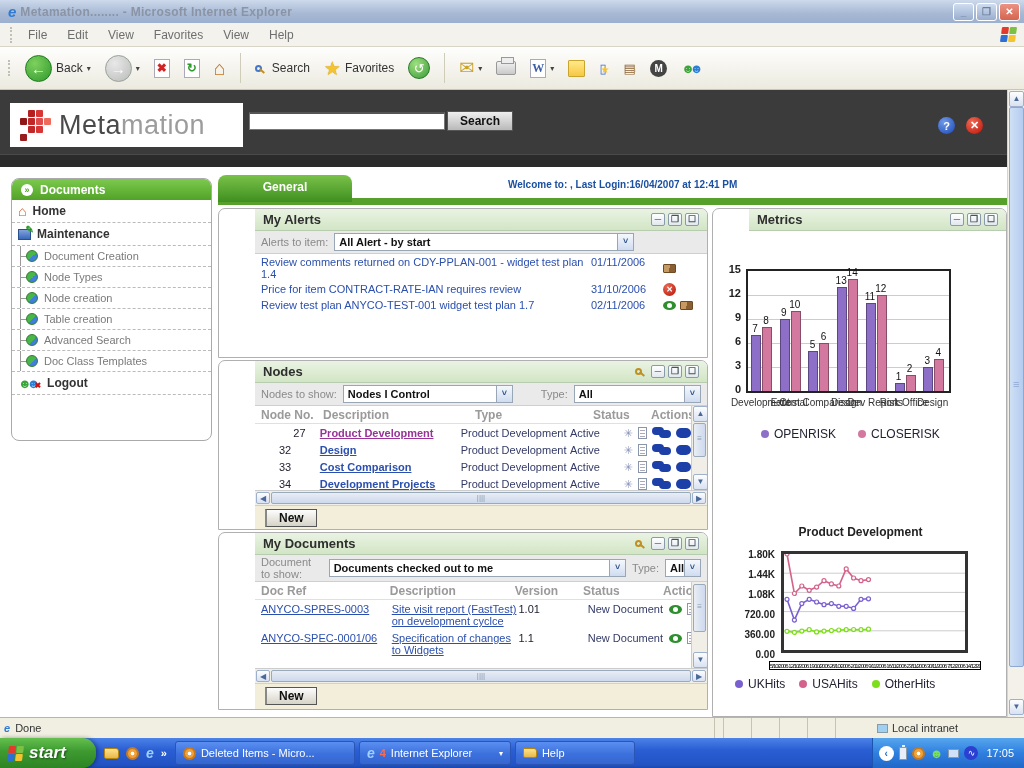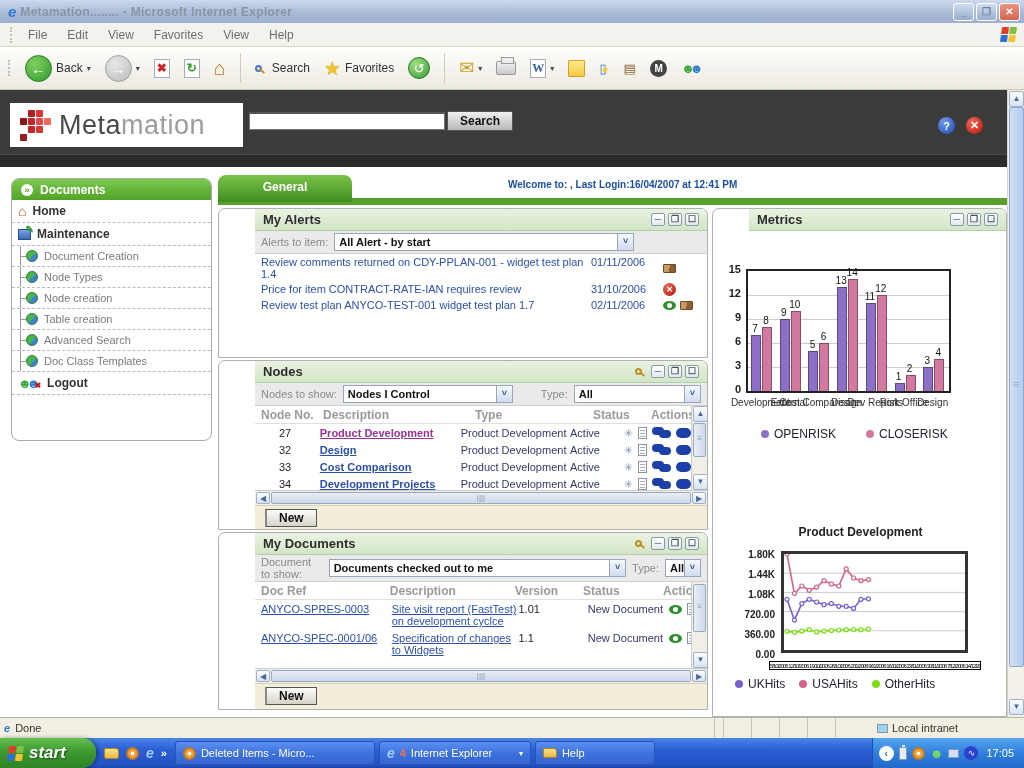--- a/index.html
+++ b/index.html
@@ -168,21 +168,21 @@
 
   
   .metrics { left:712px; top:118px; width:295px; height:509px; }
   .barplot { position:absolute; left:33px; top:60px; width:205px; height:124px; border:2px solid #222; background:#fff; }
   .gridline { position:absolute; left:0; right:0; height:1px; background:#ccc; }
   .bar { position:absolute; bottom:0; width:10px; border:1px solid rgba(0,0,0,.35); border-bottom:none; }
   .barlabel { position:absolute; font-size:10px; color:#111; width:16px; text-align:center; }
   .ytick { position:absolute; font-size:11px; font-weight:bold; color:#222; width:26px; text-align:right; }
   .xlabels { position:absolute; left:33px; top:188px; width:205px; height:14px; }
   .xlabels span { position:absolute; transform:translateX(-50%); white-space:nowrap; font-size:10px; color:#333; top:0; }
-  .legend { position:absolute; display:flex; gap:30px; align-items:center; font-size:12px; color:#223; }
+  .legend { position:absolute; display:flex; gap:22px; align-items:center; font-size:12px; color:#223; }
   .ldot { width:8px; height:8px; border-radius:50%; display:inline-block; margin-right:5px; }
   .linetitle { position:absolute; left:0; top:316px; width:295px; text-align:center; font-weight:bold; font-size:12px; color:#222; }
   .lineplot { position:absolute; left:68px; top:342px; width:187px; height:102px; border:3px solid #333; background:#fff; }
   .lytick { position:absolute; font-size:10px; font-weight:bold; color:#222; width:44px; text-align:right; }
   .garble { position:absolute; left:56px; top:452px; width:212px; height:9px; overflow:hidden; font-size:6px; letter-spacing:-1px; color:#000; border:1px solid #000; line-height:8px; white-space:nowrap; background:#fff; }
 </style>
 </head>
 <body>
 
 <div class="titlebar">
@@ -418,21 +418,21 @@
     </div>
     <div style="position:relative; height:84px; overflow:hidden;">
       <div class="thead">
         <span style="width:62px;">Node No.</span>
         <span style="width:152px;">Description</span>
         <span style="width:118px;">Type</span>
         <span style="width:58px;">Status</span>
         <span>Actions</span>
       </div>
       <div class="trow">
-        <span style="width:62px;padding-left:18px;color:#223;">27</span>
+        <span style="width:62px;padding-left:18px;color:#223;text-align:center;">27</span>
         <span style="width:152px;"><a class="lnk visited">Product Development</a></span>
         <span class="typecell" style="width:118px;">Product Development</span>
         <span class="statuscell" style="width:58px;">Active</span>
         <span class="actcell">
             <span class="i-spark">✳</span>
             <span class="i-doc"></span>
             <span class="i-bub2">
               <i></i>
               <i></i>
             </span>
@@ -731,21 +731,21 @@
         <i style="background:#f4c430"></i>
       </span>
     <span>start</span>
   </div>
   <div class="qlaunch">
     <span style="width:15px;height:11px;background:linear-gradient(#ffe28a,#e8b84a);border:1px solid #b8860b;border-radius:1px 3px 2px 2px;display:inline-block;"></span>
     <span class="clockico"></span>
     <span style="color:#9fd0ff;font-weight:bold;font-style:italic;font-size:14px;">e</span>
     <span style="color:#fff;font-weight:bold;">»</span>
   </div>
-  <div class="task" style="width:200px;">
+  <div class="task" style="width:180px;">
     <span class="clockico"></span>
     <span>Deleted Items - Micro...</span>
   </div>
   <div class="task" style="width:152px;">
     <span style="color:#9fd0ff;font-weight:bold;font-style:italic;font-size:14px;">e</span>
     <span class="cnt">4</span>
     <span>Internet Explorer</span>
     <span style="margin-left:auto;font-size:8px;">▾</span>
   </div>
   <div class="task" style="width:120px;">

